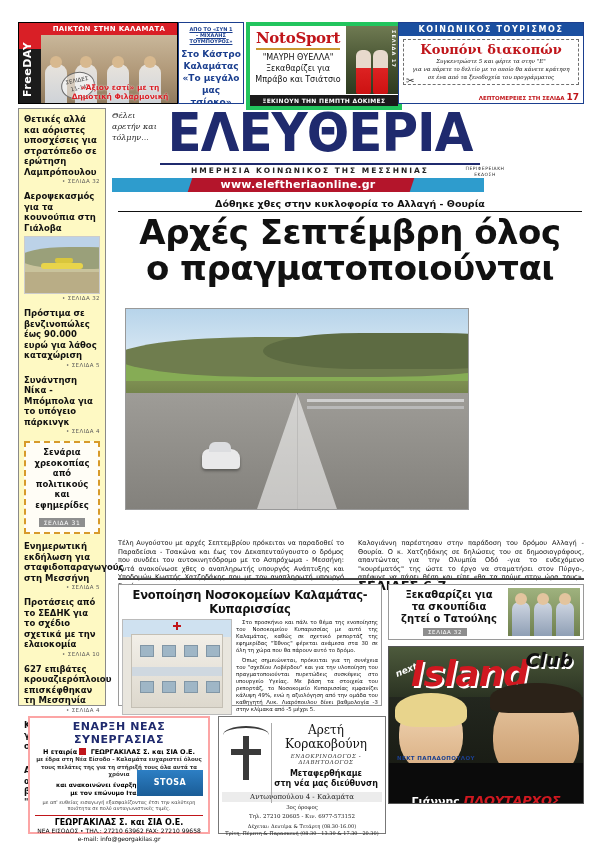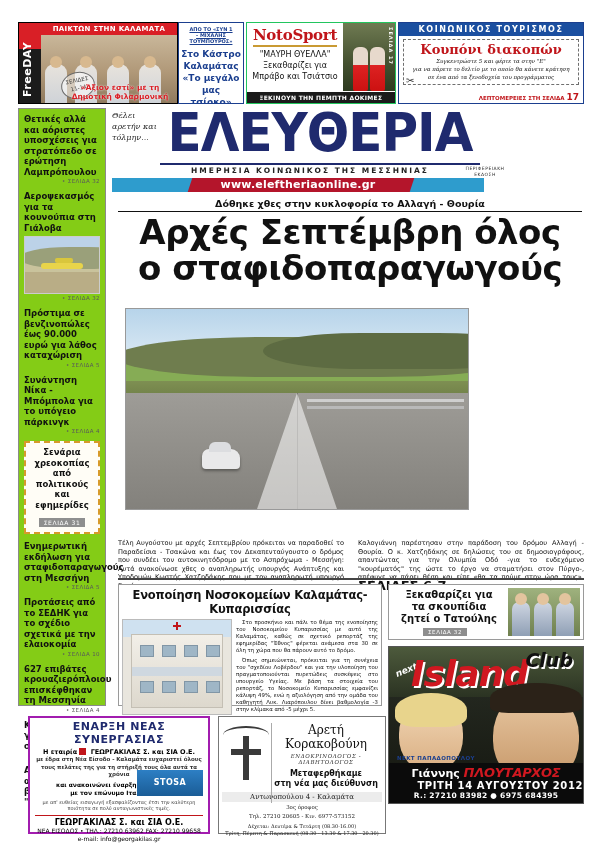--- a/index.html
+++ b/index.html
@@ -79,21 +79,21 @@
     line-height:6px; font-weight:bold;
   }
   .kastro-top u{ display:block; }
   .kastro-body{
     color:#1b3f8f; font-size:9px; font-weight:bold; text-align:center;
     line-height:12px; padding:2px 2px;
   }
 
   .ad-notosport{
     position:absolute; left:246px; top:0; width:148px; height:80px;
-    border:1px solid #22c55e; background:#fff; overflow:hidden;
+    border:4px solid #22c55e; background:#fff; overflow:hidden;
   }
   .ns-left{ position:absolute; left:0; top:0; width:96px; height:100%; }
   .ns-logo{
     font-family:"DejaVu Serif","Liberation Serif",serif;
     color:#c0151a; font-size:15px; font-weight:bold; text-align:center;
     padding-top:3px; letter-spacing:-0.3px;
   }
   .ns-rule{ height:2px; background:#c99a33; margin:1px 6px 2px; }
   .ns-lines{ font-size:8px; text-align:center; line-height:11px; color:#111; }
   .ns-photo{
@@ -192,21 +192,21 @@
             line-height:10px; padding:3px 0 2px; border-bottom:1px solid #999; }
   .ib-issue{ font-size:6px; padding:2px 0; border-bottom:1px solid #999; color:#333; }
   .ib-contact{ font-size:5.5px; line-height:7px; padding:2px 0; border-bottom:1px solid #999; }
   .ib-contact .em{ font-weight:bold; }
   .ib-price{ background:#9a9a9a; color:#fff; font-size:7px; font-weight:bold;
              line-height:11px; height:11px; }
 
   
   .sidebar{
     position:absolute; left:18px; top:108px; width:88px; height:598px;
-    border:1px solid #8a8a8a; background:#84cc16; box-sizing:border-box;
+    border:1px solid #8a8a8a; background:#fef9c3; box-sizing:border-box;
     padding:5px 5px 0;
   }
   .side-item{ margin-bottom:7px; }
   .side-item .txt{
     font-size:8.5px; line-height:10.5px; color:#111; font-weight:bold;
   }
   .side-item .pg{
     font-size:5.5px; color:#5a5a5a; text-align:right; letter-spacing:0.4px;
     margin-top:1px;
   }
@@ -417,36 +417,36 @@
   }
   .isl-singer{
     position:absolute; left:8px; bottom:42px; color:#1b3f8f; font-size:5.5px;
     font-weight:bold; letter-spacing:0.4px;
   }
   .isl-footer{
     position:absolute; left:0; bottom:0; width:100%; height:40px;
     background:#0b0b0b; color:#fff;
   }
   .isl-name{
-    text-align:center; padding-top:2px; font-size:11px; font-weight:bold;
+    text-align:center; padding-top:2px; font-size:11px; font-weight:bold;margin-top:28px;
   }
   .isl-name .red{
     color:#d01820; font-style:italic; font-size:13px; letter-spacing:-0.3px;
   }
   .isl-date{
     text-align:right; font-size:10px; font-weight:bold; letter-spacing:0.6px;
   }
   .isl-phone{
     text-align:center; font-size:7.5px; font-weight:bold; letter-spacing:0.3px;
   }
 
   
   .ad-georgakilas{
     position:absolute; left:28px; top:716px; width:182px; height:118px;
-    border:2px solid #a21caf; box-sizing:border-box; background:#fff;
+    border:2px solid #fca5a5; box-sizing:border-box; background:#fff;
     padding:2px 3px;
   }
   .gk-head{
     text-align:center; color:#1f2a6e; font-size:11px; font-weight:bold;
     letter-spacing:0.6px;
   }
   .gk-l1{ text-align:center; font-size:6.5px; font-weight:bold; margin-top:2px; }
   .gk-l1 .sq{
     display:inline-block; width:7px; height:7px; background:#c0151a;
     margin-right:2px; vertical-align:-1px;
@@ -661,21 +661,21 @@
       <div class="txt">Αναβάλλεται η απονομή των βραβείων "Φωτέα"</div>
       <div class="pg">• ΣΕΛΙΔΑ 5</div>
     </div>
   </div>
 
   <div class="lead-kicker">
     <span>Δόθηκε χθες στην κυκλοφορία το Αλλαγή - Θουρία</span>
   </div>
   <div class="lead-title">
     <div>Αρχές Σεπτέμβρη όλος</div>
-    <div>ο σταφιδοπαραγωγούς</div>
+    <div>ο πραγματοποιούνται</div>
   </div>
 
   <div class="lead-photo">
     <div class="lp-sky"></div>
     <div class="lp-hills"></div>
     <div class="lp-hills2"></div>
     <div class="lp-green"></div>
     <div class="lp-road">
       <div class="lp-lane"></div>
     </div>

